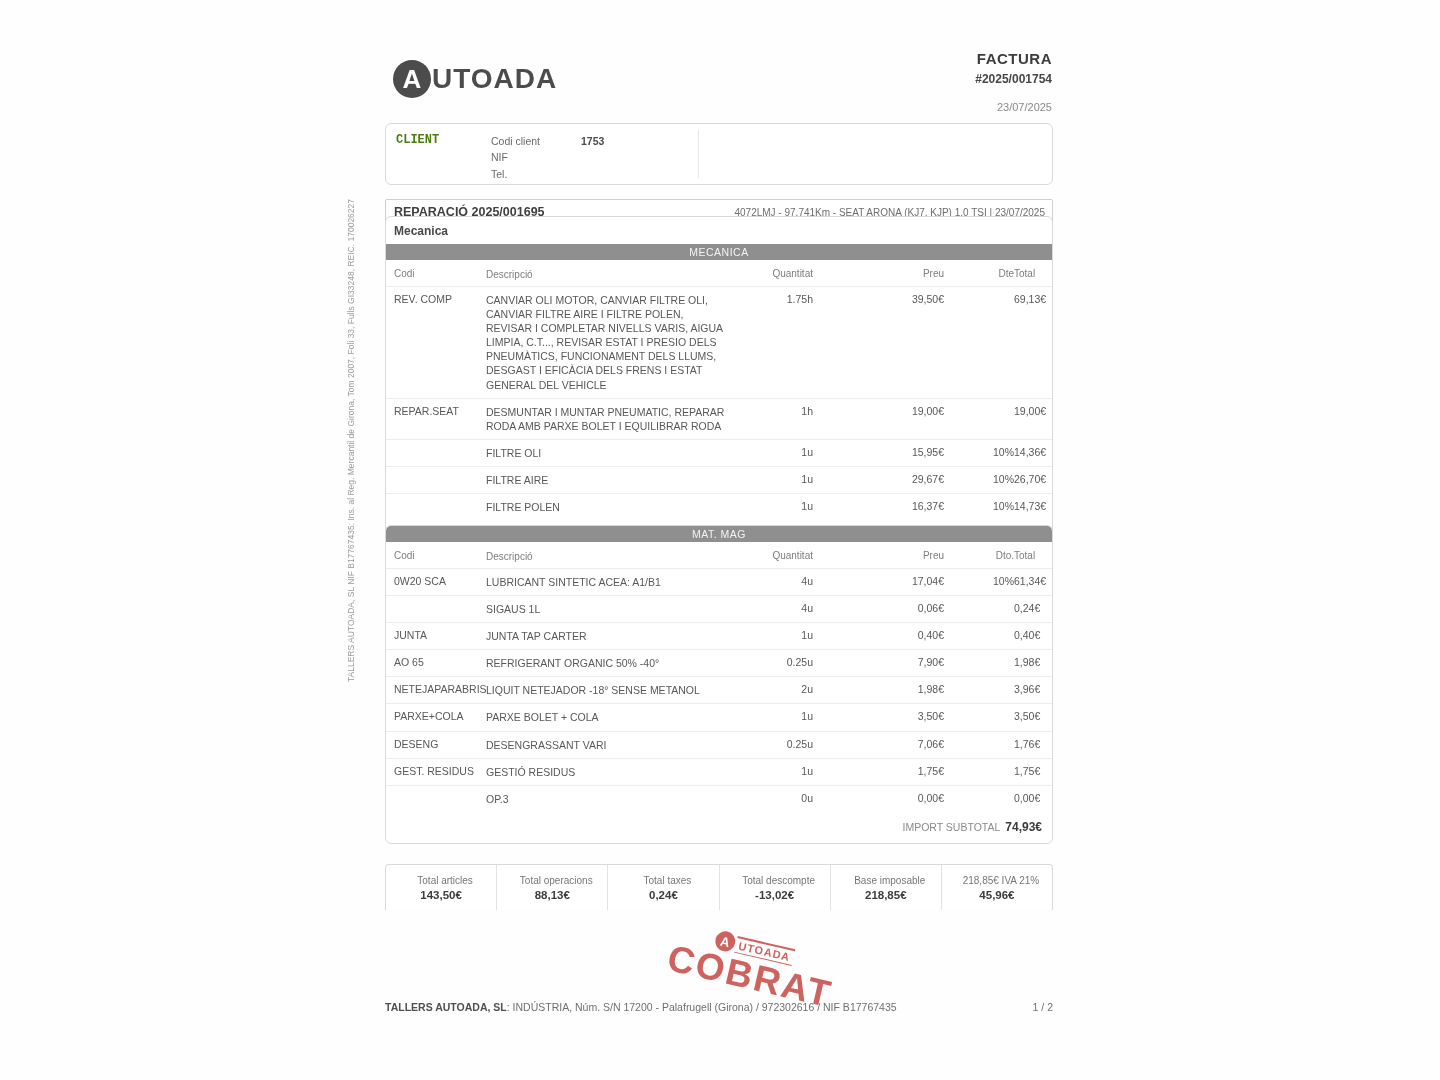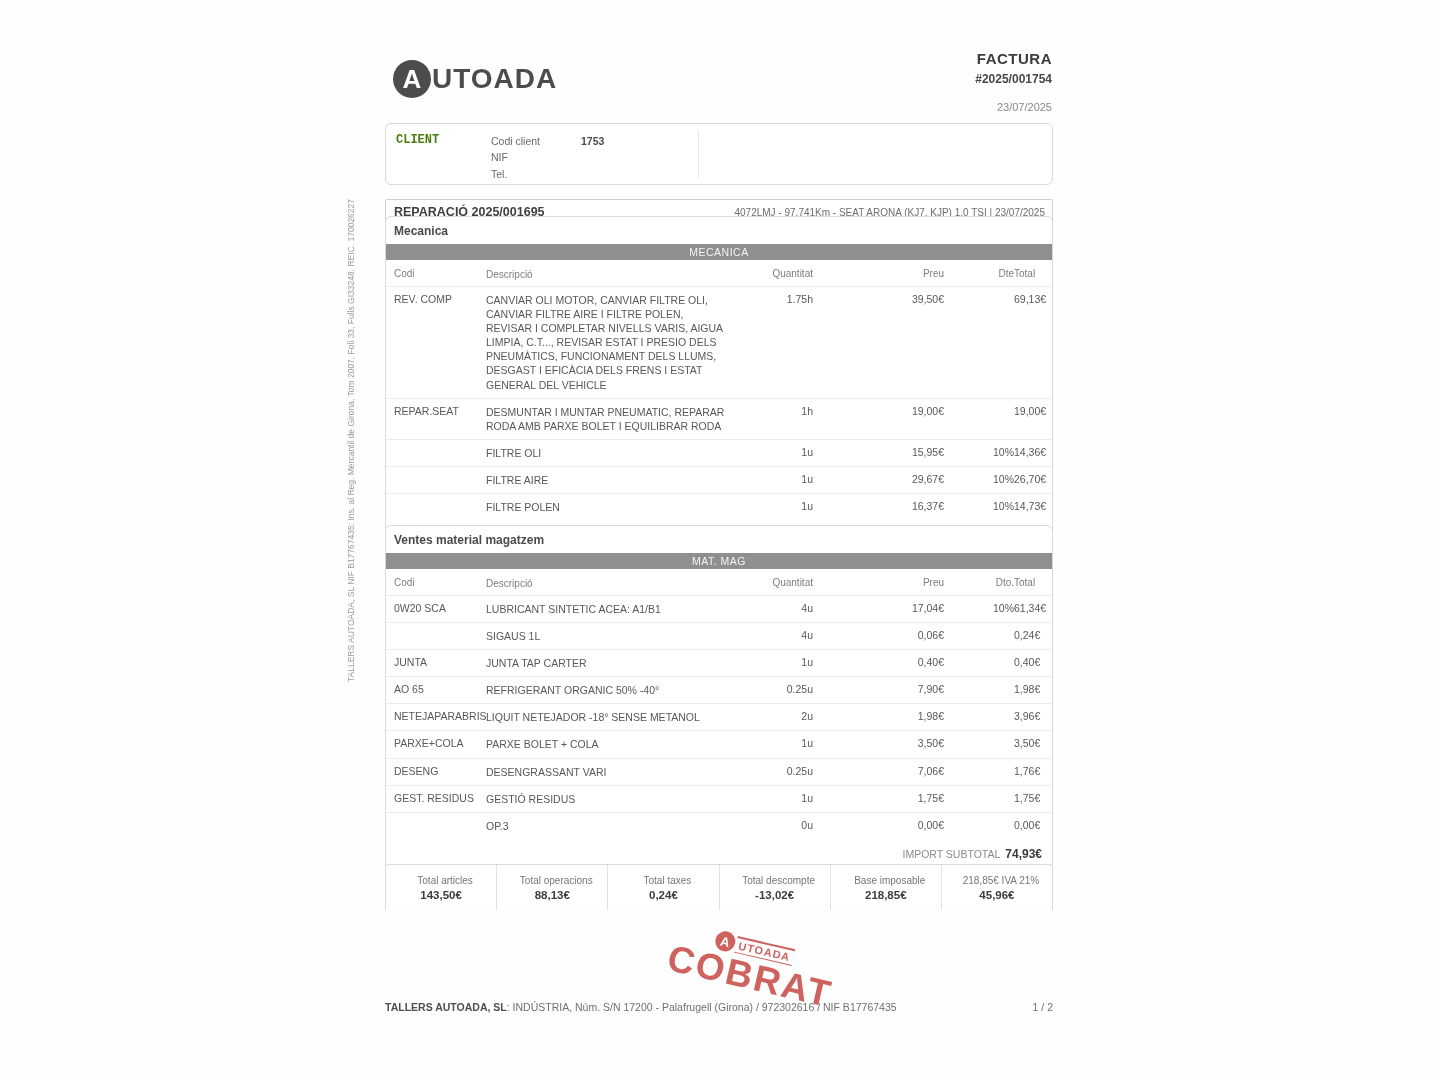--- a/index.html
+++ b/index.html
@@ -169,21 +169,20 @@
       <div class="c c-dte">10%</div>
       <div class="c c-total">14,73€</div>
     </div>
     <div class="subtotal">
       <span class="sub-label">IMPORT SUBTOTAL</span>
       <span class="sub-value">143,92€</span>
     </div>
   </div>
 
   <div class="item-section sec2">
-    <div class="sec-title">Ventes material magatzem</div>
     <div class="sec-band">MAT. MAG</div>
     <div class="trow thead">
       <div class="c c-codi">Codi</div>
       <div class="c c-desc">Descripció</div>
       <div class="c c-qty">Quantitat</div>
       <div class="c c-preu">Preu</div>
       <div class="c c-dte">Dto.</div>
       <div class="c c-total">Total</div>
     </div>
     <div class="trow">

